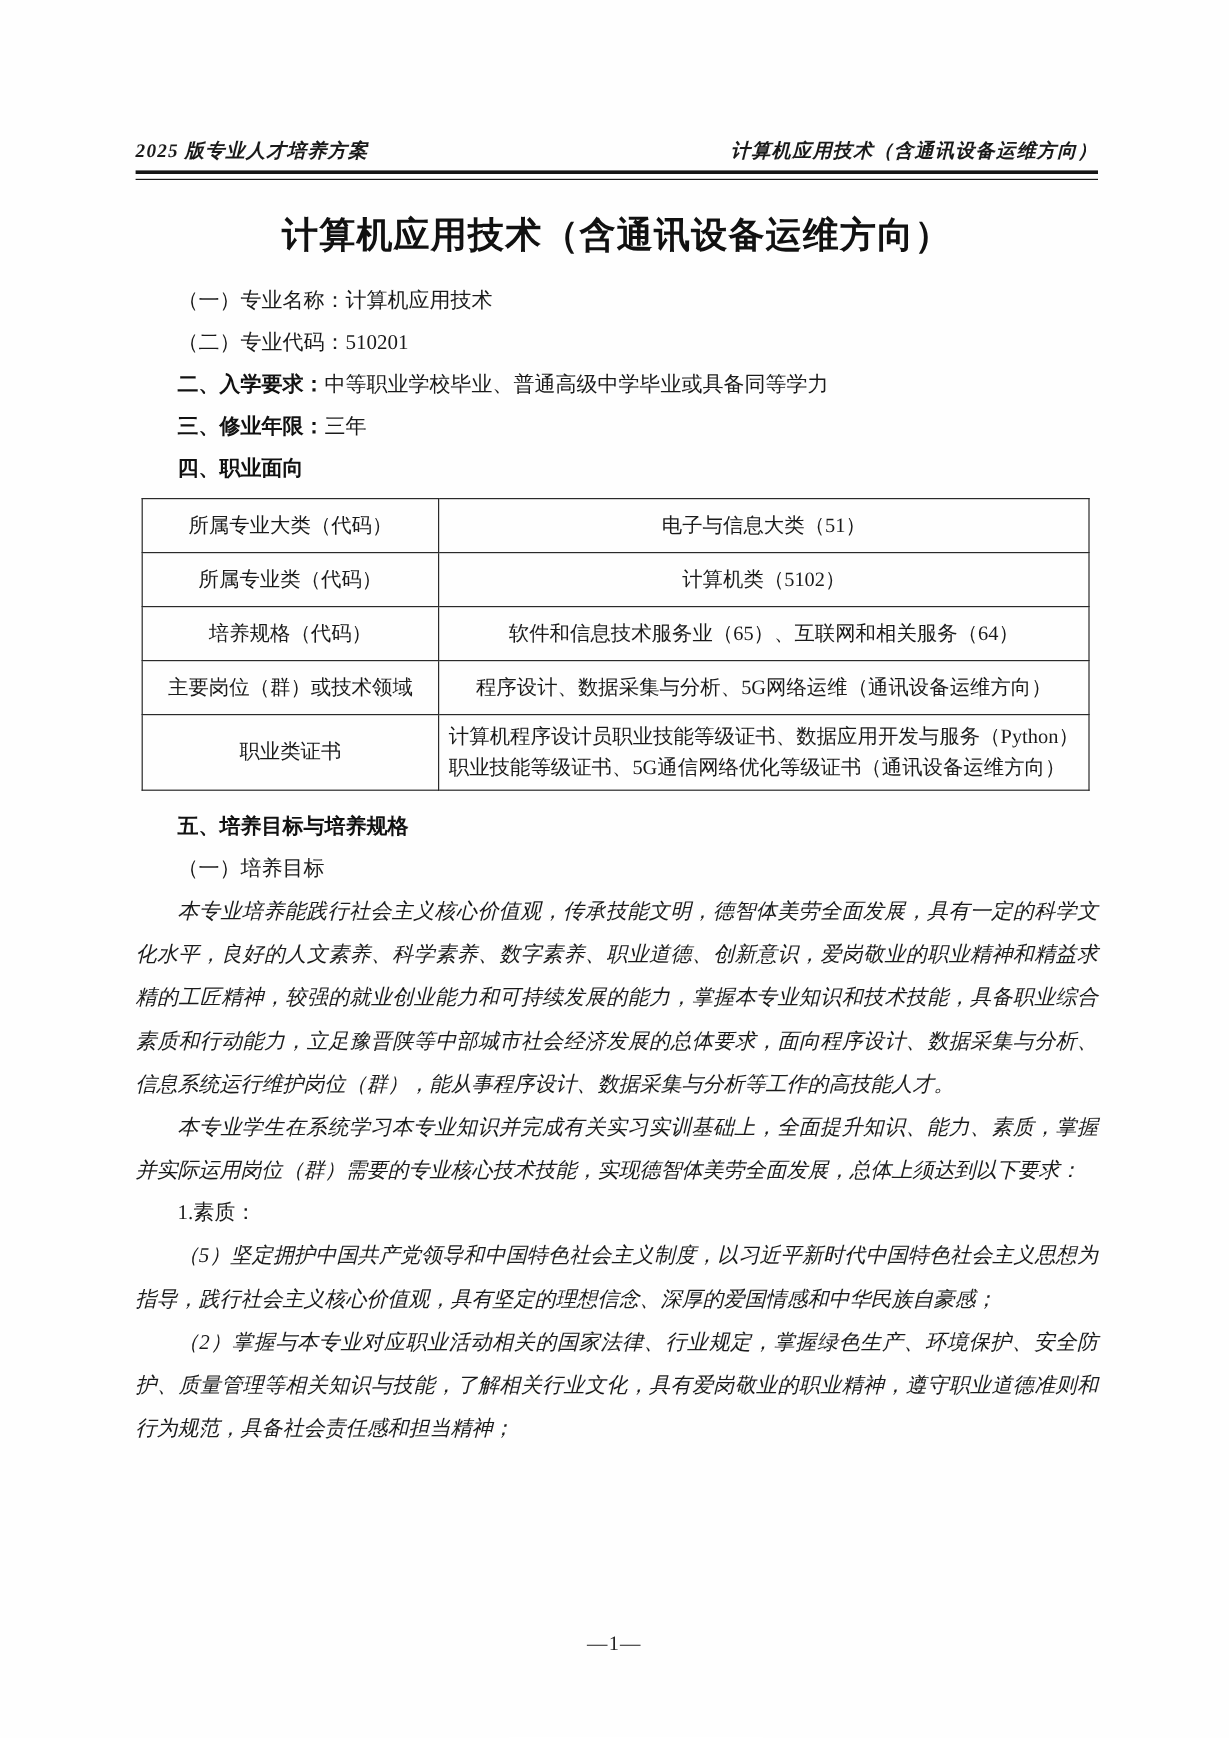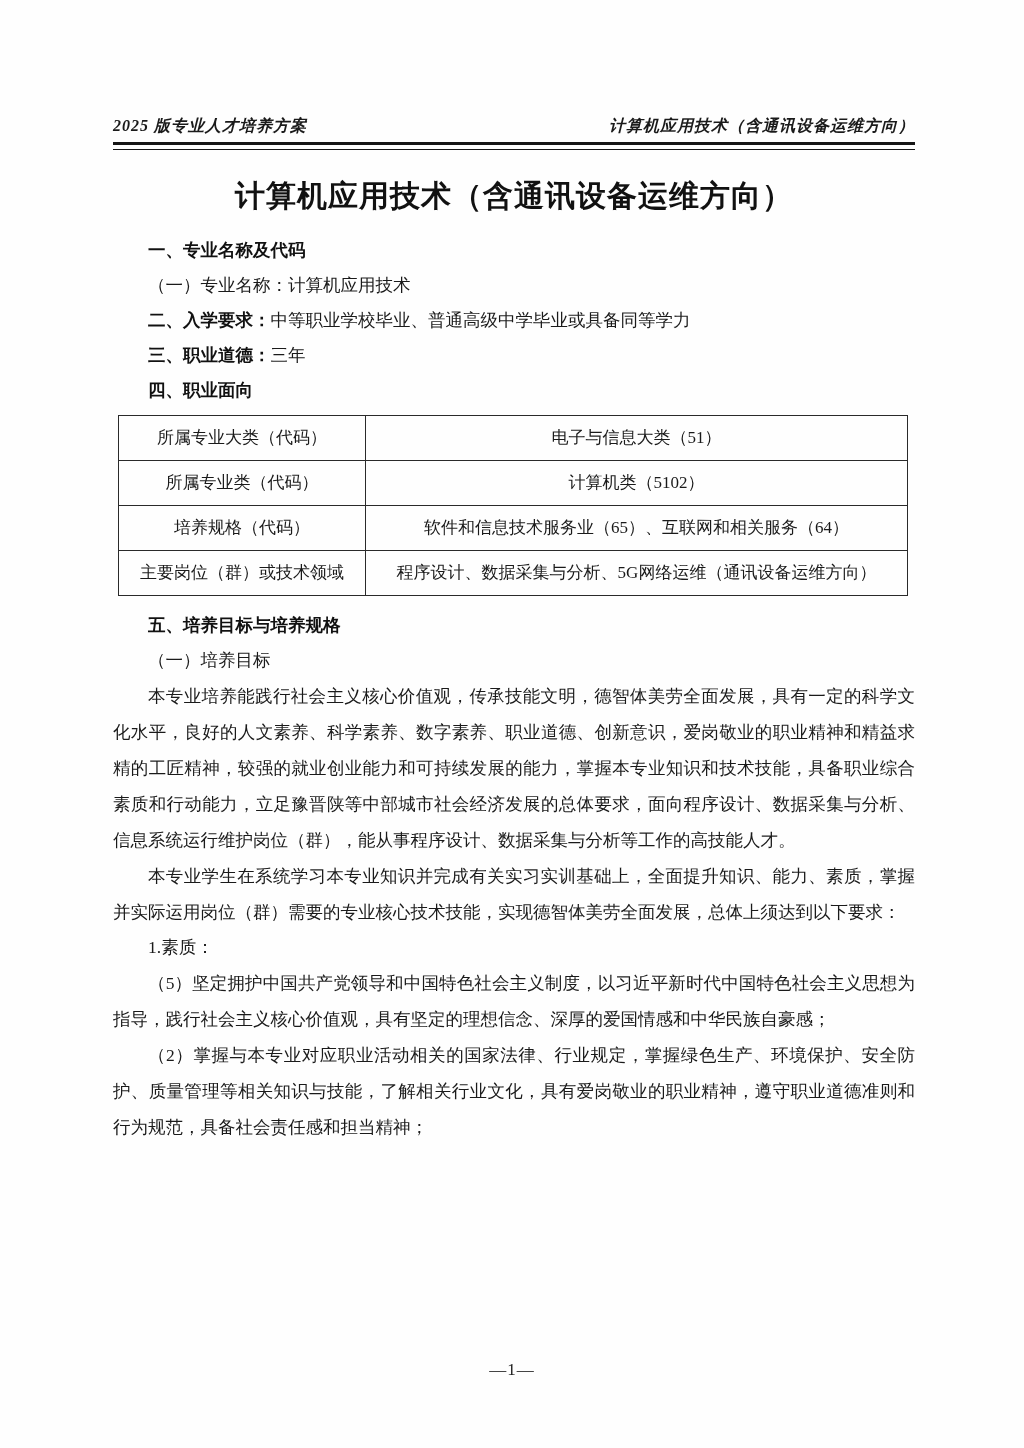--- a/index.html
+++ b/index.html
@@ -63,20 +63,21 @@
     text-align:justify;
     padding:5px 8px;
   }
   
   .para {
     font-size:17.5px;
     line-height:36px;
     text-align:justify;
     text-indent:2em;
     margin:0;
+    font-style:italic;
   }
   .footer-pageno {
     position:absolute;
     bottom:68px; left:0; right:0;
     text-align:center;
     font-size:17px;
     color:#222;
     letter-spacing:1px;
   }
 </style>
@@ -86,44 +87,48 @@
 <div class="page">
 
   <div class="header-row">
     <span>2025 版专业人才培养方案</span>
     <span>计算机应用技术（含通讯设备运维方向）</span>
   </div>
   <div class="double-rule"></div>
 
   <h1 class="doc-title">计算机应用技术（含通讯设备运维方向）</h1>
 
-  <p class="sec-line bold-h">一、专业名称及代码</p>
   <p class="sec-line">（一）专业名称：计算机应用技术</p>
+  <p class="sec-line">（二）专业代码：510201</p>
   <p class="sec-line"><span class="bold-h">二、入学要求：</span><span>中等职业学校毕业、普通高级中学毕业或具备同等学力</span></p>
-  <p class="sec-line"><span class="bold-h">三、职业道德：</span><span>三年</span></p>
+  <p class="sec-line"><span class="bold-h">三、修业年限：</span><span>三年</span></p>
   <p class="sec-line bold-h">四、职业面向</p>
 
   <table class="career">
     <tbody>
       <tr>
         <td class="label-cell">所属专业大类（代码）</td>
         <td>电子与信息大类（51）</td>
       </tr>
       <tr>
         <td class="label-cell">所属专业类（代码）</td>
         <td>计算机类（5102）</td>
       </tr>
       <tr>
         <td class="label-cell">培养规格（代码）</td>
         <td>软件和信息技术服务业（65）、互联网和相关服务（64）</td>
       </tr>
       <tr>
         <td class="label-cell">主要岗位（群）或技术领域</td>
         <td>程序设计、数据采集与分析、5G网络运维（通讯设备运维方向）</td>
       </tr>
+      <tr>
+        <td class="label-cell">职业类证书</td>
+        <td class="value-left">计算机程序设计员职业技能等级证书、数据应用开发与服务（Python）职业技能等级证书、5G通信网络优化等级证书（通讯设备运维方向）</td>
+      </tr>
     </tbody>
   </table>
 
   <p class="sec-line bold-h" style="margin-top:12px">五、培养目标与培养规格</p>
   <p class="sec-line">（一）培养目标</p>
   <p class="para">本专业培养能践行社会主义核心价值观，传承技能文明，德智体美劳全面发展，具有一定的科学文化水平，良好的人文素养、科学素养、数字素养、职业道德、创新意识，爱岗敬业的职业精神和精益求精的工匠精神，较强的就业创业能力和可持续发展的能力，掌握本专业知识和技术技能，具备职业综合素质和行动能力，立足豫晋陕等中部城市社会经济发展的总体要求，面向程序设计、数据采集与分析、信息系统运行维护岗位（群），能从事程序设计、数据采集与分析等工作的高技能人才。</p>
   <p class="para">本专业学生在系统学习本专业知识并完成有关实习实训基础上，全面提升知识、能力、素质，掌握并实际运用岗位（群）需要的专业核心技术技能，实现德智体美劳全面发展，总体上须达到以下要求：</p>
   <p class="sec-line">1.素质：</p>
   <p class="para">（5）坚定拥护中国共产党领导和中国特色社会主义制度，以习近平新时代中国特色社会主义思想为指导，践行社会主义核心价值观，具有坚定的理想信念、深厚的爱国情感和中华民族自豪感；</p>
   <p class="para">（2）掌握与本专业对应职业活动相关的国家法律、行业规定，掌握绿色生产、环境保护、安全防护、质量管理等相关知识与技能，了解相关行业文化，具有爱岗敬业的职业精神，遵守职业道德准则和行为规范，具备社会责任感和担当精神；</p>

